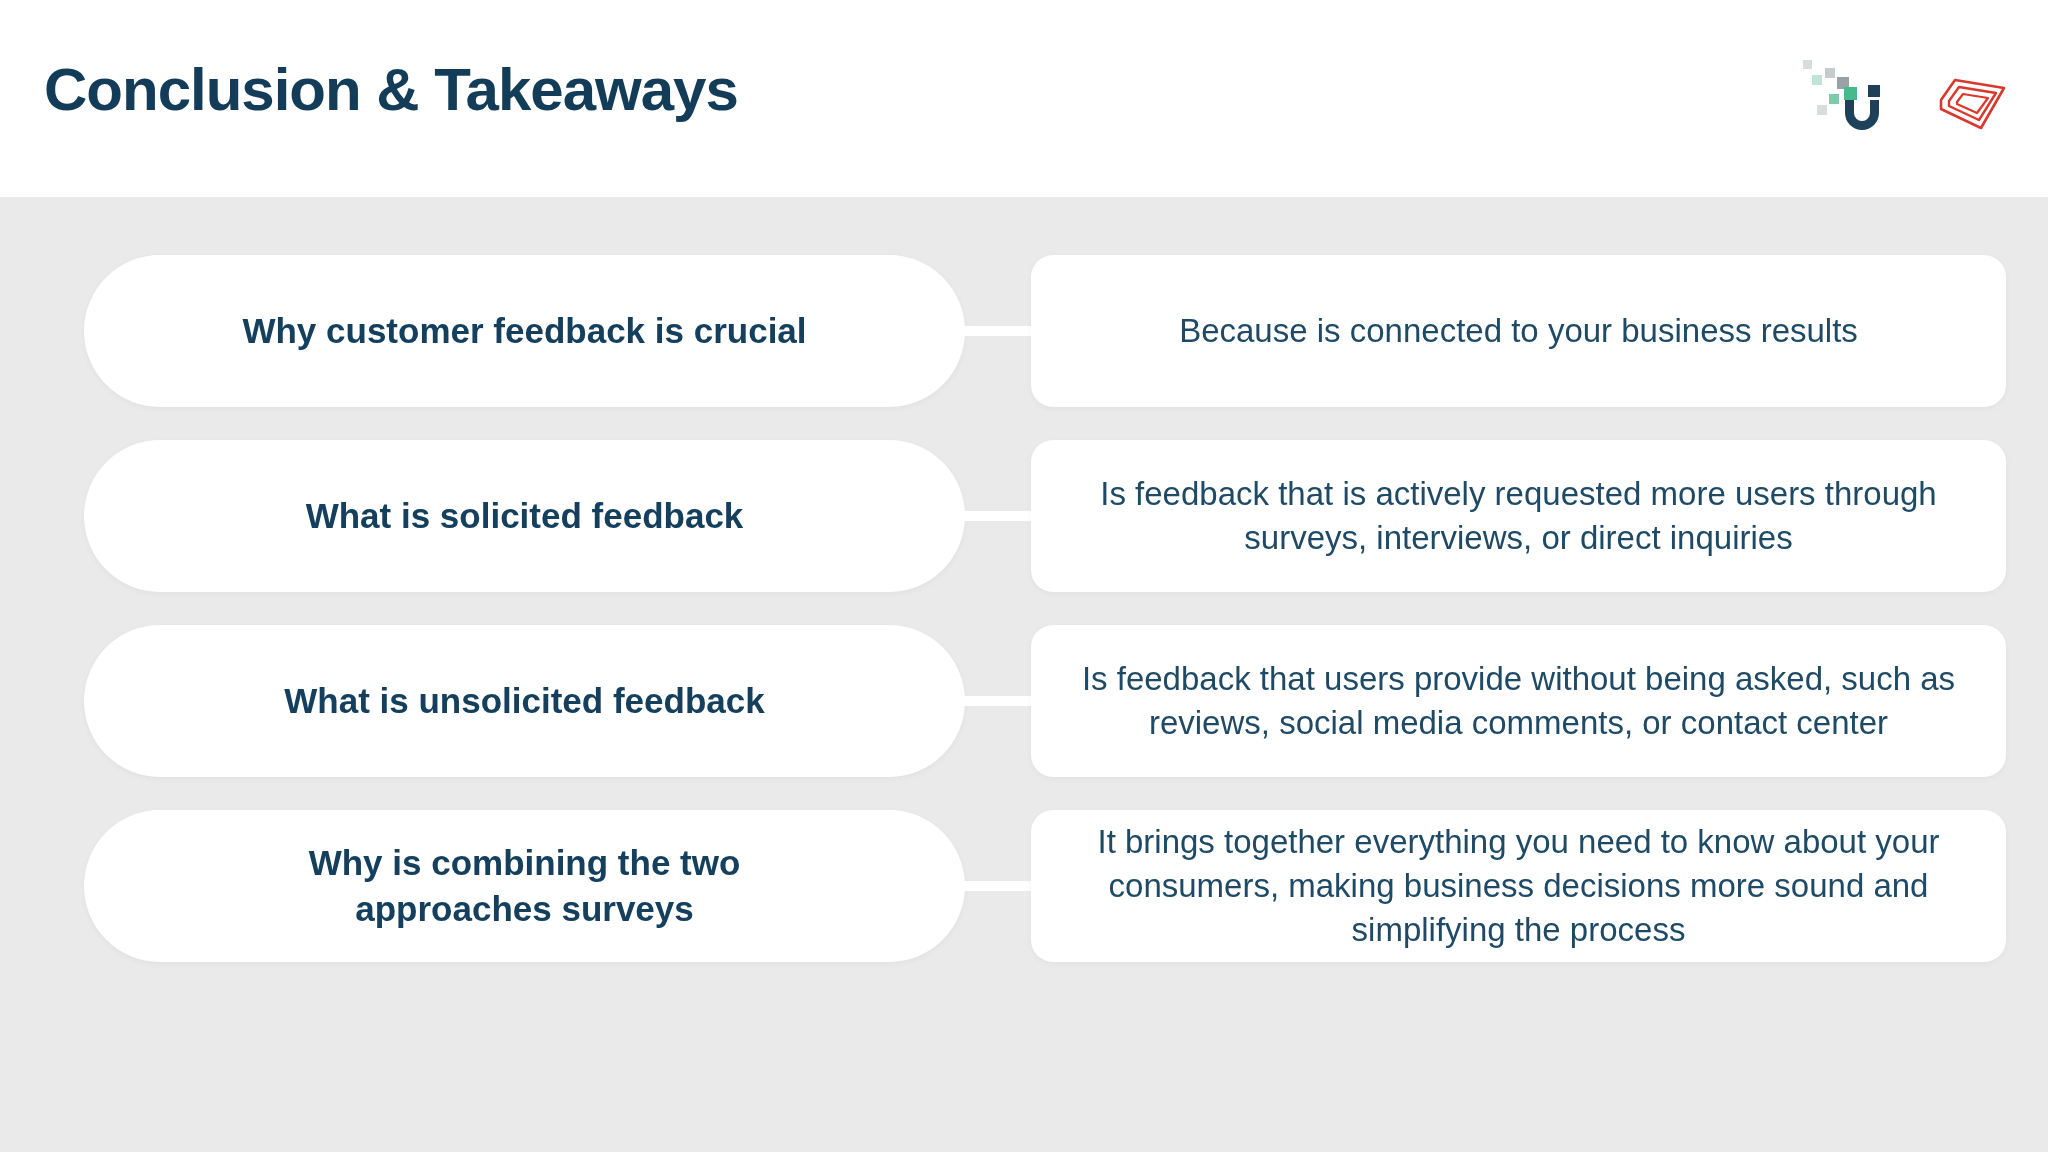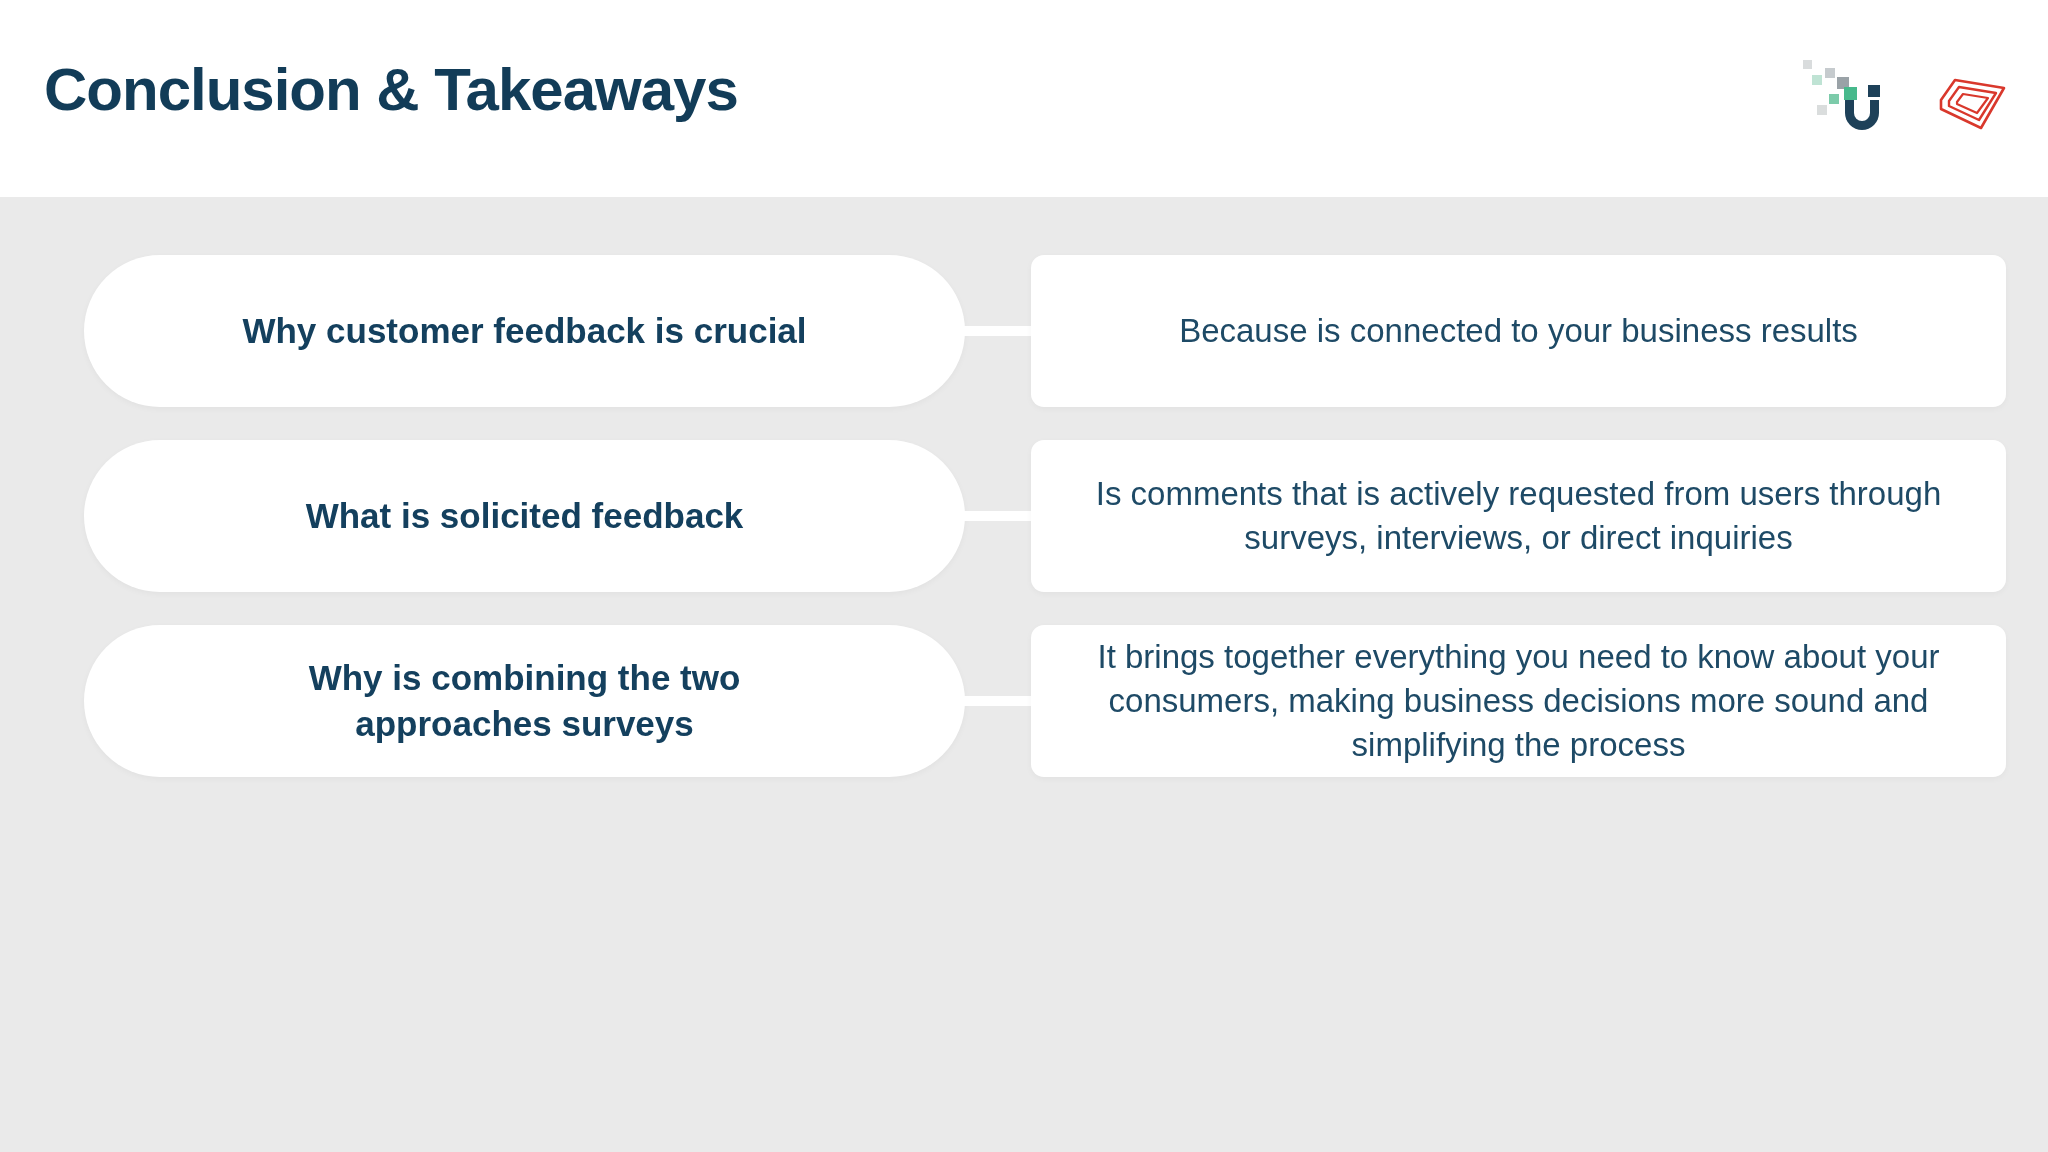--- a/index.html
+++ b/index.html
@@ -34,21 +34,21 @@
   
   .rows{position:absolute;left:0;top:197px;width:2048px;display:flex;flex-direction:column;
         padding-top:58px;gap:33px;}
   .row{position:relative;height:152px;}
   .pill{position:absolute;left:84px;top:0;width:881px;height:152px;background:var(--card-white);
         border-radius:76px;display:flex;align-items:center;justify-content:center;text-align:center;
         box-shadow:0 2px 6px rgba(0,0,0,0.04);}
   .pill span{max-width:600px;font-size:35px;line-height:46px;font-weight:bold;color:var(--pill-navy);}
   .connector{position:absolute;left:948px;top:71px;width:100px;height:10px;background:var(--card-white);}
   .card{position:absolute;left:1031px;top:0;width:975px;height:152px;background:var(--card-white);
-        border-radius:13px;display:flex;align-items:center;justify-content:center;text-align:center;
+        border-radius:22px;display:flex;align-items:center;justify-content:center;text-align:center;
         box-shadow:0 2px 6px rgba(0,0,0,0.04);}
   .card span{max-width:910px;font-size:33px;line-height:44px;font-weight:400;color:var(--body-navy);}
 </style>
 </head>
 <body>
 
 <div class="slide">
 
   <div class="header">
     <h1 class="title">Conclusion &amp; Takeaways</h1>
@@ -85,24 +85,33 @@
         <span>Because is connected to your business results</span>
       </div>
     </section>
 
     <section class="row">
       <div class="pill">
         <span>What is solicited feedback</span>
       </div>
       <div class="connector"></div>
       <div class="card">
-        <span>Is comments that is actively requested from users through surveys, interviews, or direct inquiries</span>
+        <span>Is feedback that is actively requested more users through surveys, interviews, or direct inquiries</span>
       </div>
     </section>
 
+    <section class="row">
+      <div class="pill">
+        <span>What is unsolicited feedback</span>
+      </div>
+      <div class="connector"></div>
+      <div class="card">
+        <span>Is feedback that users provide without being asked, such as reviews, social media comments, or contact center</span>
+      </div>
+    </section>
 
     <section class="row">
       <div class="pill">
         <span>Why is combining the two approaches surveys</span>
       </div>
       <div class="connector"></div>
       <div class="card">
         <span>It brings together everything you need to know about your consumers, making business decisions more sound and simplifying the process</span>
       </div>
     </section>

